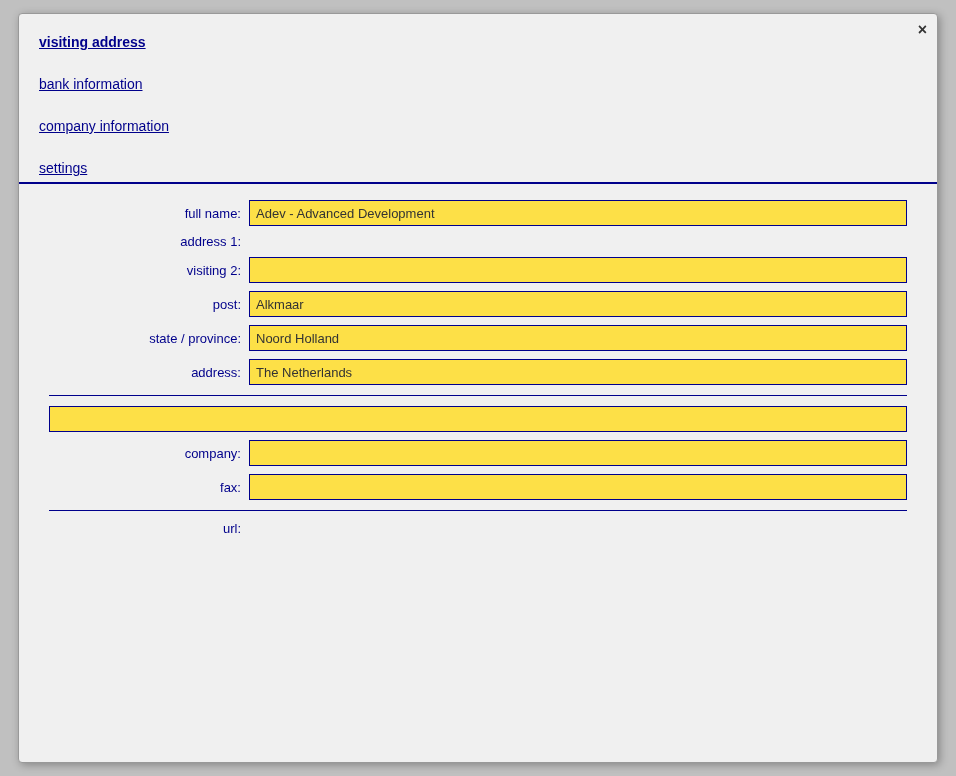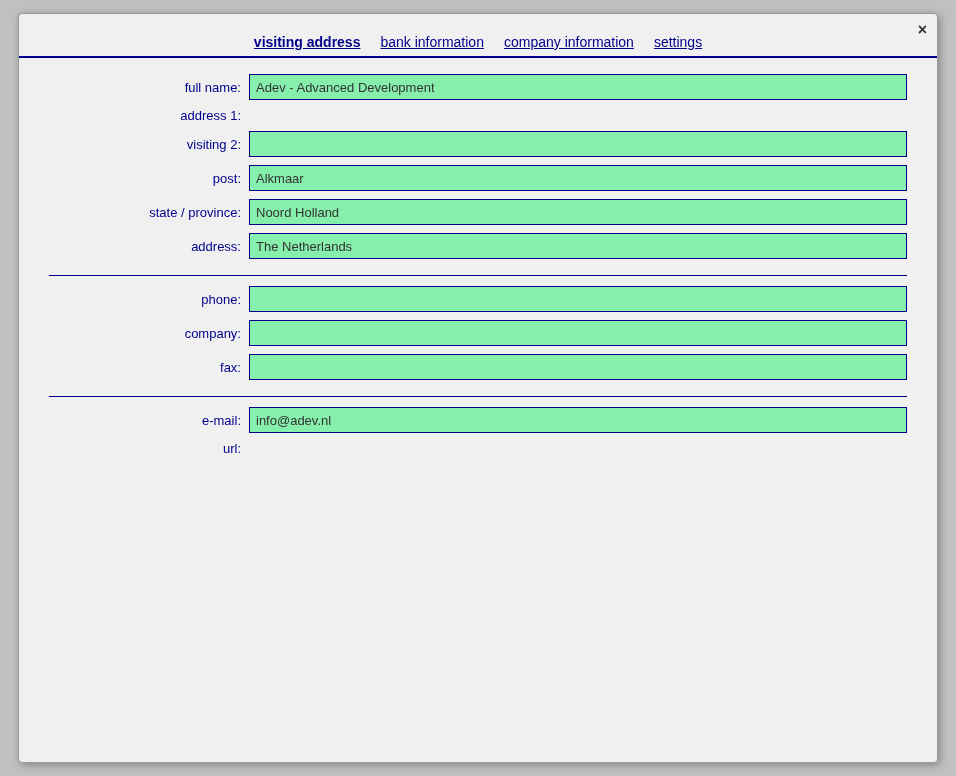--- a/index.html
+++ b/index.html
@@ -36,67 +36,67 @@
       border: none;
       font-size: 16px;
       cursor: pointer;
       color: #333;
       font-weight: bold;
       line-height: 1;
     }
 
     .tabs {
       display: flex;
+      flex-direction: column;
       align-items: baseline;
       padding: 10px 20px 0 20px;
       border-bottom: 2px solid #00008b;
       gap: 20px;
-      justify-content: center;
     }
 
     .tab-item {
       color: #00008b;
       text-decoration: underline;
       cursor: pointer;
       font-size: 14px;
       padding-bottom: 6px;
       white-space: nowrap;
     }
 
     .tab-item.active {
       font-weight: bold;
     }
 
     .form-content {
       padding: 16px 30px 10px 30px;
     }
 
     .form-section {
-      margin-bottom: 16px;
+      margin-bottom: 4px;
     }
 
     .form-row {
       display: flex;
       align-items: center;
       margin-bottom: 8px;
     }
 
     .form-label {
       color: #00008b;
       font-size: 13px;
       text-align: right;
       width: 200px;
       min-width: 200px;
       padding-right: 8px;
     }
 
     .form-input {
       flex: 1;
       border: 1px solid #00008b;
-      background: #86efac;
+      background: #fde047;
       padding: 4px 6px;
       font-size: 13px;
       color: #333;
       height: 26px;
       outline: none;
     }
 
     .section-divider {
       border: none;
       border-top: 1.5px solid #00008b;
@@ -141,39 +141,34 @@
       <div class="form-row">
         <span class="form-label">address:</span>
         <input class="form-input" type="text" value="The Netherlands" style="">
       </div>
     </div>
 
     <hr class="section-divider">
 
     <div class="form-section">
       <div class="form-row">
-        <span class="form-label">phone:</span>
         <input class="form-input" type="text" value="" style="">
       </div>
       <div class="form-row">
         <span class="form-label">company:</span>
         <input class="form-input" type="text" value="" style="">
       </div>
       <div class="form-row">
         <span class="form-label">fax:</span>
         <input class="form-input" type="text" value="" style="">
       </div>
     </div>
 
     <hr class="section-divider">
 
     <div class="form-section">
       <div class="form-row">
-        <span class="form-label">e-mail:</span>
-        <input class="form-input" type="text" value="info@adev.nl" style="">
-      </div>
-      <div class="form-row">
         <span class="form-label">url:</span>
       </div>
     </div>
 
   </div>
 </div>
 
 </body></html>

